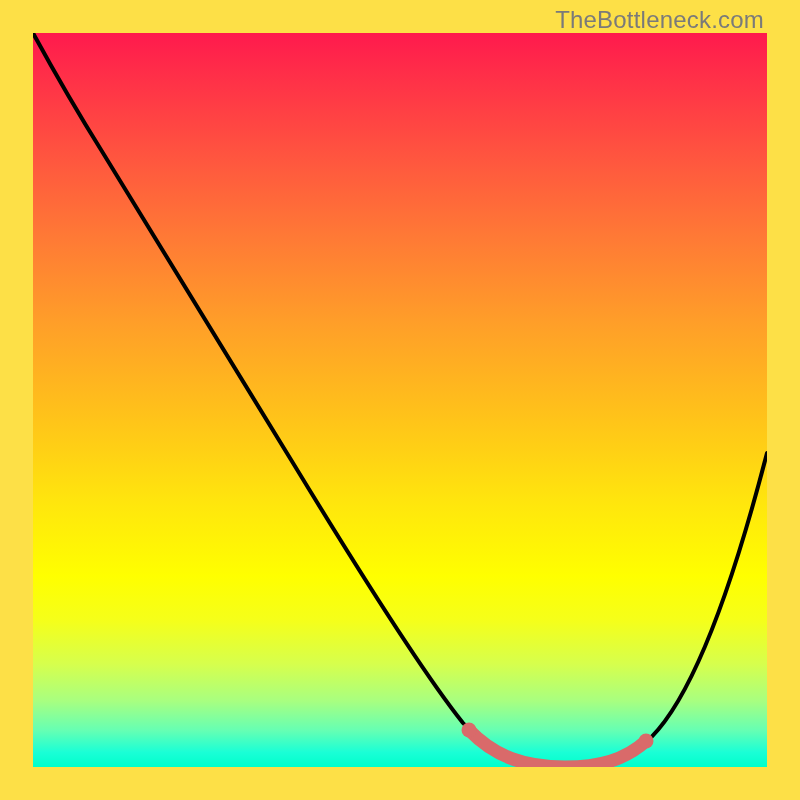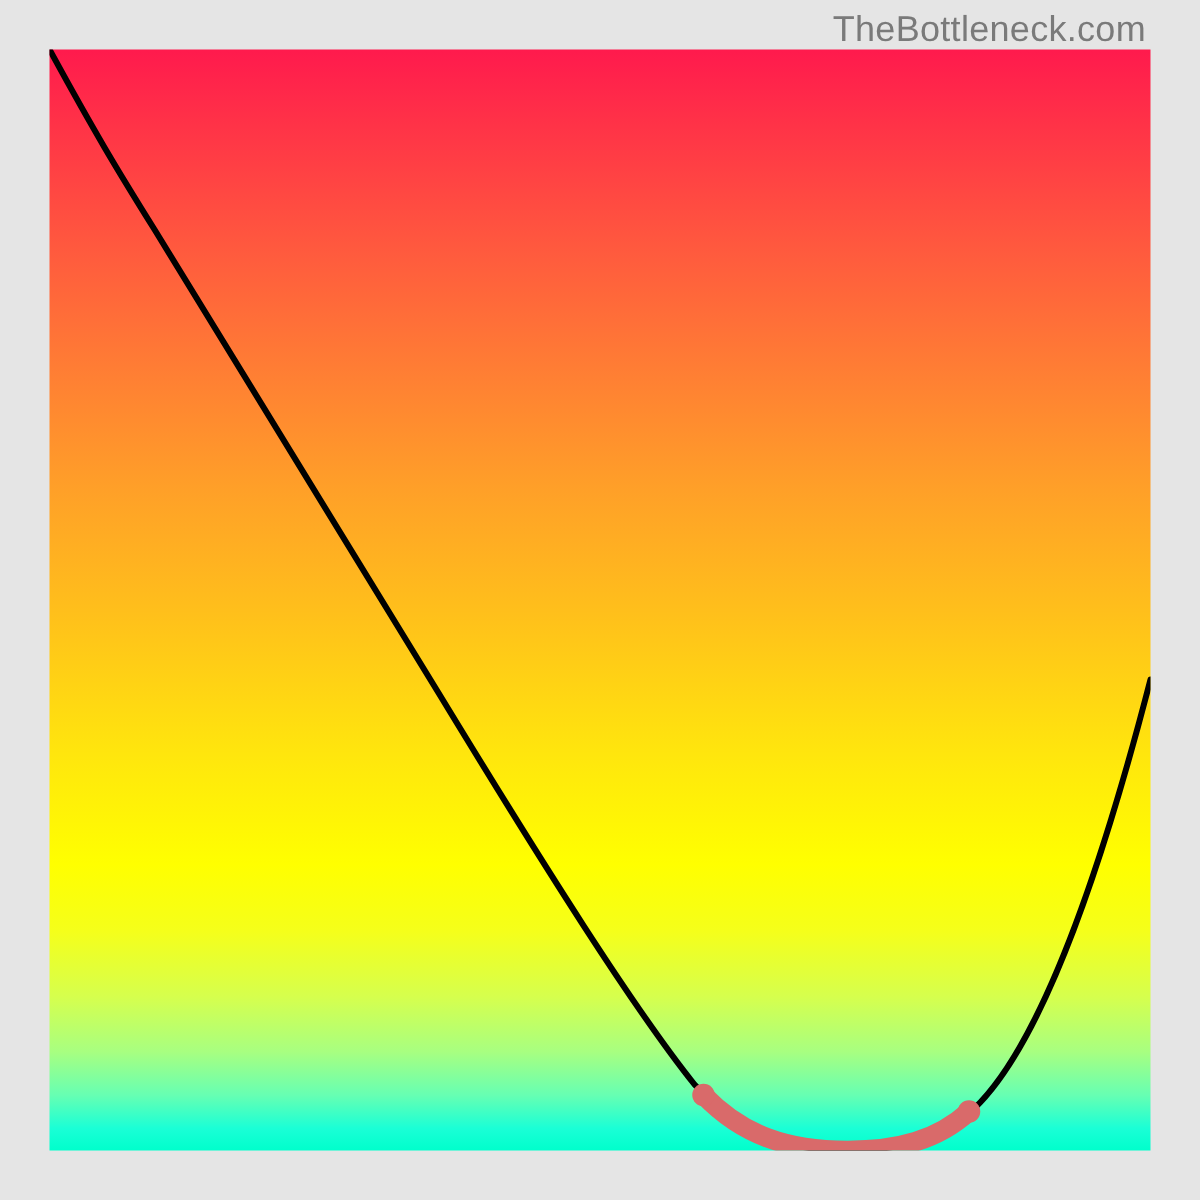--- a/index.html
+++ b/index.html
@@ -10,21 +10,21 @@
     background: #000;
     overflow: hidden;
     font-family: Arial, Helvetica, sans-serif;
   }
   .frame {
     position: absolute;
     left: 0;
     top: 0;
     width: 800px;
     height: 800px;
-    background: #e5e5e5;
+    background: #fde047;
   }
   .plot {
     position: absolute;
     left: 33px;
     top: 33px;
     width: 734px;
     height: 734px;
     background: linear-gradient(to bottom,
       #ff1a4d 0%,
       #ff3347 7%,

